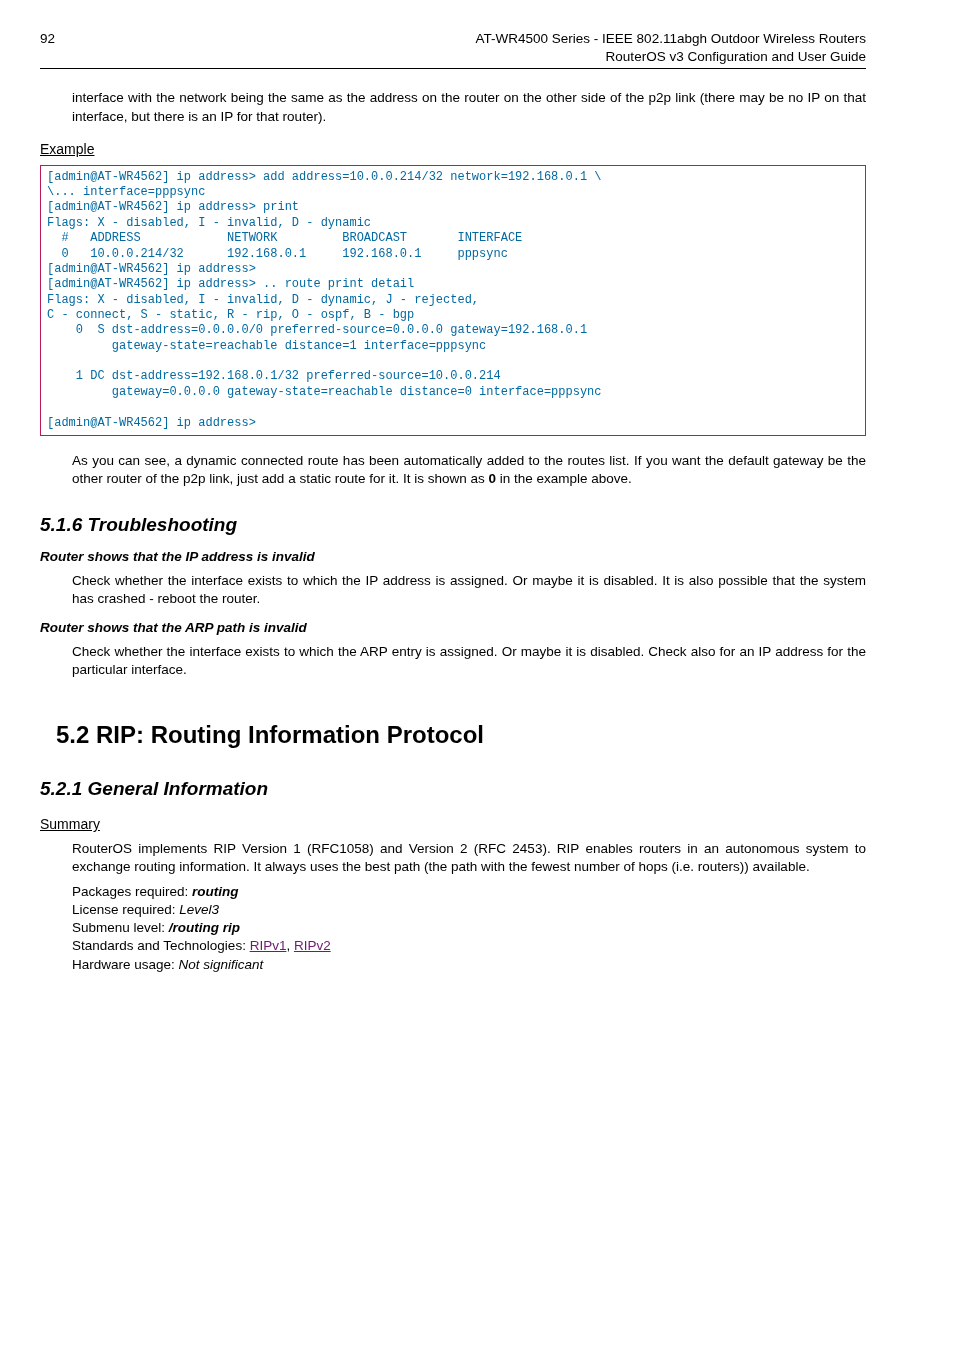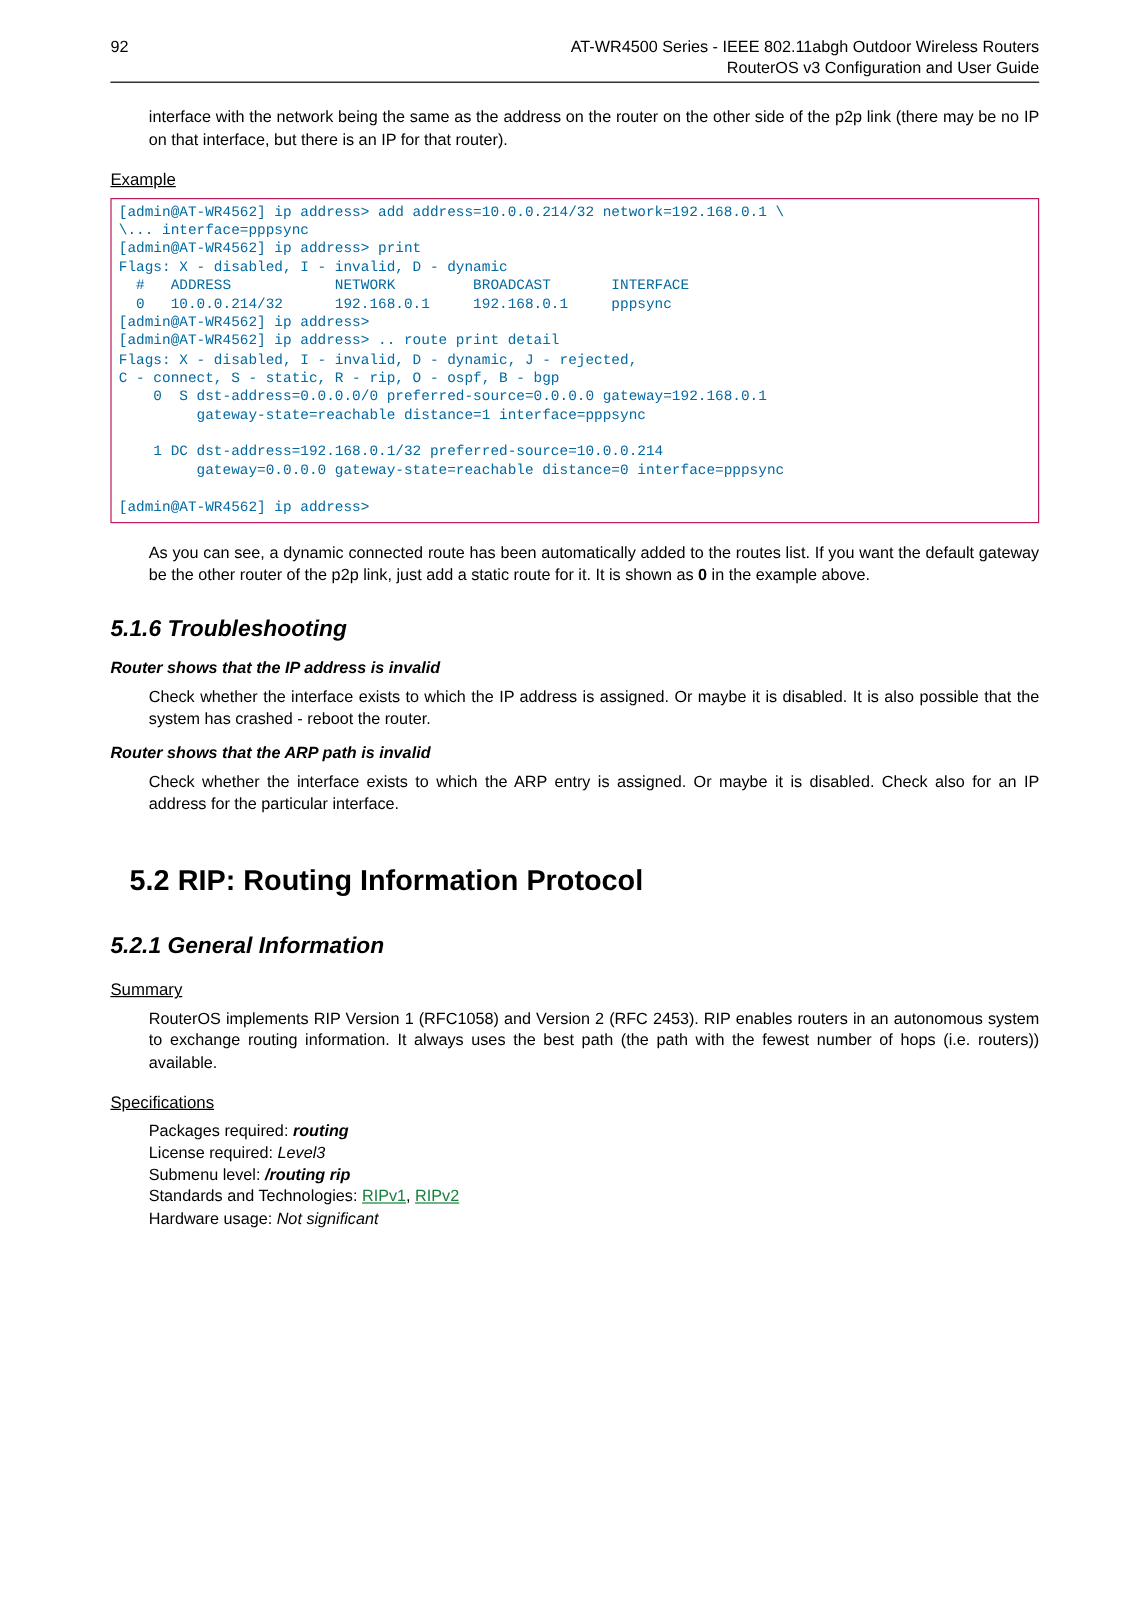--- a/index.html
+++ b/index.html
@@ -8,21 +8,21 @@
     margin: 0;
     padding: 0;
     color: #000;
     font-size: 13.5px;
     line-height: 1.35;
   }
   .page {
     width: 954px;
     min-height: 1351px;
     box-sizing: border-box;
-    padding: 30px 88px 40px 92px;
+    padding: 30px 88px 40px 40px;
     position: relative;
   }
   .header-row {
     display: flex;
     justify-content: space-between;
     align-items: flex-start;
     border-bottom: 1.5px solid #000;
     padding-bottom: 2px;
     margin-bottom: 20px;
   }
@@ -70,21 +70,21 @@
     font-size: 13.5px;
     margin: 10px 0 4px 0;
   }
   .h1-section {
     font-family: Arial, Helvetica, sans-serif;
     font-weight: bold;
     font-size: 24px;
     margin: 40px 0 20px 16px;
   }
   a.link {
-    color: #15803d;
+    color: #701a75;
     text-decoration: underline;
   }
   .spec-line {
     margin: 0;
     line-height: 1.35;
   }
   em { font-style: italic; }
   strong { font-weight: bold; }
 </style>
 </head>
@@ -130,21 +130,20 @@
   <p class="h3-bolditalic para-indent">Router shows that the ARP path is invalid</p>
   <p class="para para-indent">Check whether the interface exists to which the ARP entry is assigned. Or maybe it is disabled. Check also for an IP address for the particular interface.</p>
 
   <h1 class="h1-section">5.2  RIP: Routing Information Protocol</h1>
 
   <h2 class="h2-italic">5.2.1  General Information</h2>
 
   <span class="sub-underline para-indent">Summary</span>
   <p class="para para-indent"> RouterOS implements RIP Version 1 (RFC1058) and Version 2 (RFC 2453). RIP enables routers in an autonomous system to exchange routing information. It always uses the best path (the path with the fewest number of hops (i.e. routers)) available.</p>
 
-  <span class="sub-underline para-indent">Specifications</span>
 
   <div class="para-indent">
     <p class="spec-line"><span>Packages required: </span><strong><em>routing</em></strong></p>
     <p class="spec-line"><span>License required: </span><em>Level3</em></p>
     <p class="spec-line"><span>Submenu level: </span><strong><em>/routing rip</em></strong></p>
     <p class="spec-line"><span>Standards and Technologies: </span><a class="link">RIPv1</a><span>, </span><a class="link">RIPv2</a></p>
     <p class="spec-line"><span>Hardware usage: </span><em>Not significant</em></p>
   </div>
 
 </div>

